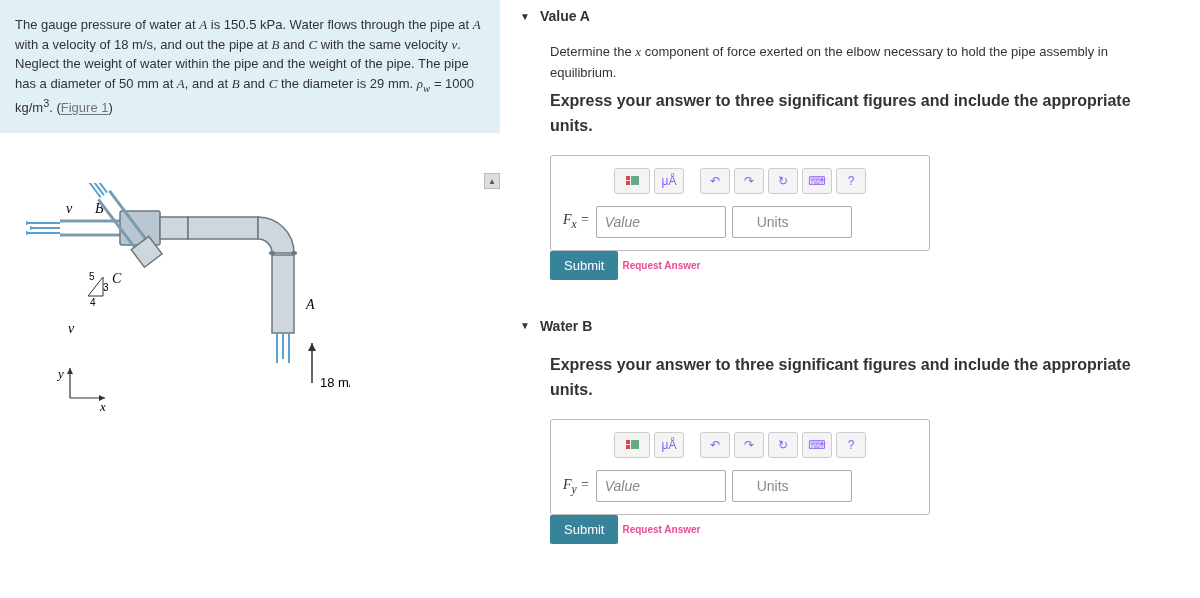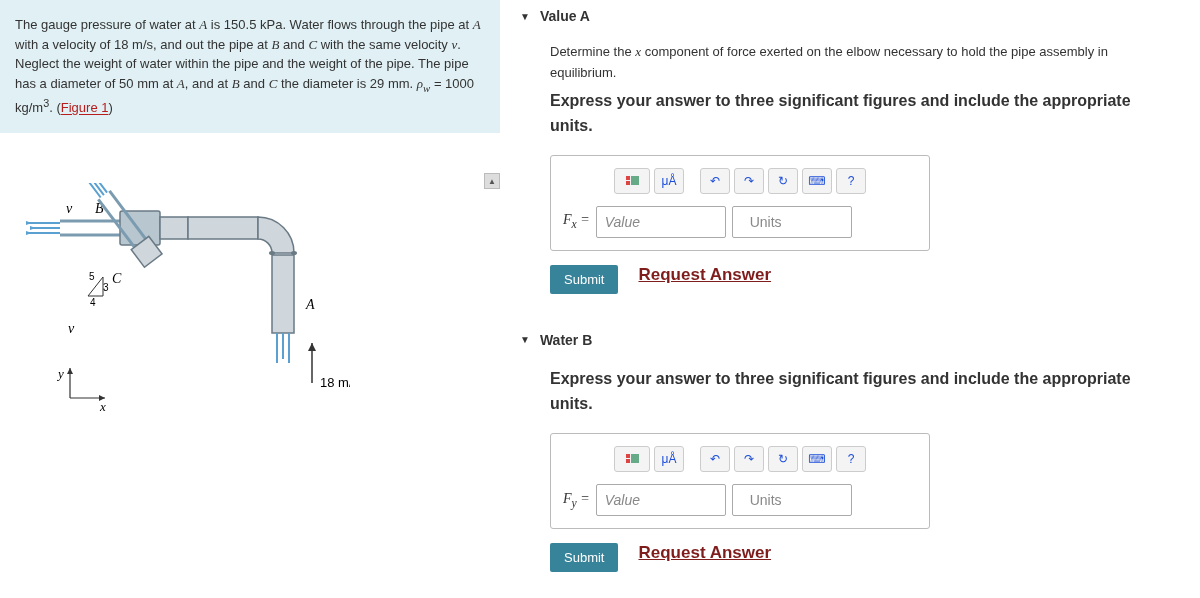--- a/index.html
+++ b/index.html
@@ -17,30 +17,30 @@
     .scroll-control { position: absolute; right: 0; top: 10px; width: 16px; height: 16px; background: #ddd; border: 1px solid #bbb; display: flex; align-items: center; justify-content: center; font-size: 8px; color: #555; }
     .part-section { margin-bottom: 20px; }
     .part-header { display: flex; align-items: center; gap: 10px; padding: 8px 0; font-weight: bold; font-size: 14px; cursor: pointer; }
     .caret { font-size: 10px; }
     .part-body { padding: 10px 10px 10px 30px; }
     .instruction { font-size: 13px; line-height: 1.6; margin-bottom: 4px; }
     .instruction .var { font-style: italic; font-family: 'Times New Roman', serif; }
     .instruction-bold { font-weight: bold; font-size: 16px; line-height: 1.6; margin-bottom: 16px; }
     .answer-box { border: 1px solid #bbb; border-radius: 3px; padding: 12px; width: 380px; }
     .toolbar { display: flex; gap: 4px; justify-content: center; margin-bottom: 12px; align-items: center; }
-    .tool-btn { border: 1px solid #ccc; background: #f4f4f4; border-radius: 3px; height: 26px; min-width: 30px; display: flex; align-items: center; justify-content: center; cursor: pointer; font-size: 12px; color: #1d4ed8; padding: 0 4px; }
+    .tool-btn { border: 1px solid #ccc; background: #f4f4f4; border-radius: 3px; height: 26px; min-width: 30px; display: flex; align-items: center; justify-content: center; cursor: pointer; font-size: 12px; color: #8b5cf6; padding: 0 4px; }
     .tool-btn.template { width: 36px; }
     .answer-row { display: flex; align-items: center; gap: 6px; }
     .answer-label { font-style: italic; font-family: 'Times New Roman', serif; font-size: 14px; }
     .value-input { border: 1px solid #aaa; border-radius: 2px; height: 32px; width: 130px; padding: 8px 8px; font-style: italic; color: #888; font-size: 14px; display: flex; align-items: center; }
-    .units-input { border: 1px solid #aaa; border-radius: 2px; height: 32px; width: 120px; padding: 0 17px; color: #888; font-size: 14px; display: flex; align-items: center; }
-    .submit-row { margin-top: 14px; display: flex; gap: 20px; }
+    .units-input { border: 1px solid #aaa; border-radius: 2px; height: 32px; width: 120px; padding: 0 24px; color: #888; font-size: 14px; display: flex; align-items: center; }
+    .submit-row { display: flex; align-items: center; gap: 4px; }
     .submit-btn { background: #37839a; color: white; border: none; padding: 7px 14px; font-size: 13px; cursor: pointer; border-radius: 2px; }
-    .request-link { color: #7f1d1d; text-decoration: underline; cursor: pointer; font-size: 17px; font-weight: bold; }
-    .figure-link { color: #b91c1c; text-decoration: underline; cursor: pointer; }
+    .request-link { color: #ec4899; cursor: pointer; font-size: 10px; font-weight: bold; }
+    .figure-link { color: #737373; text-decoration: underline; cursor: pointer; }
     .template-icon { display: flex; gap: 1px; }
     .template-icon .sq { width: 4px; height: 4px; background: #d44; }
     .template-icon .col { display: flex; flex-direction: column; gap: 1px; }
     .template-icon .right { width: 8px; height: 9px; background: #6a8; }
     svg.diagram { width: 340px; height: 240px; }
   </style>
 </head>
 <body>
 
 <div class="left-panel">

